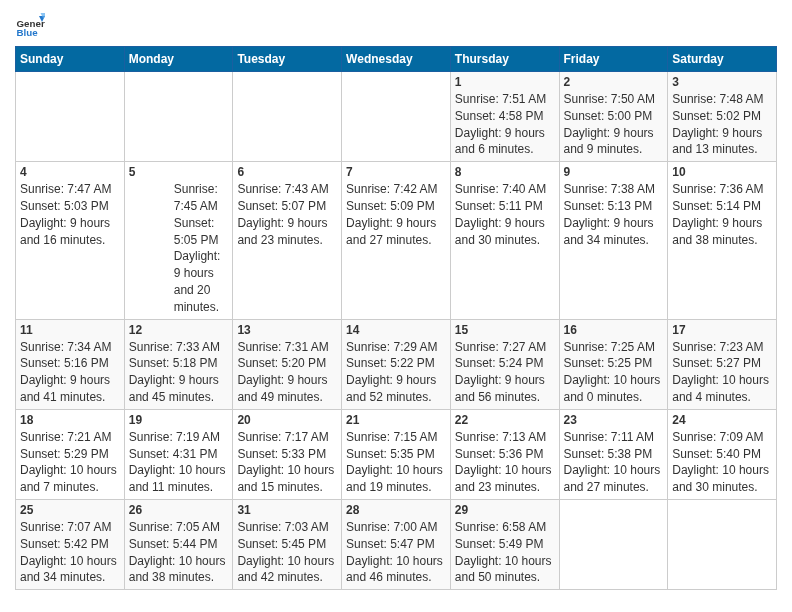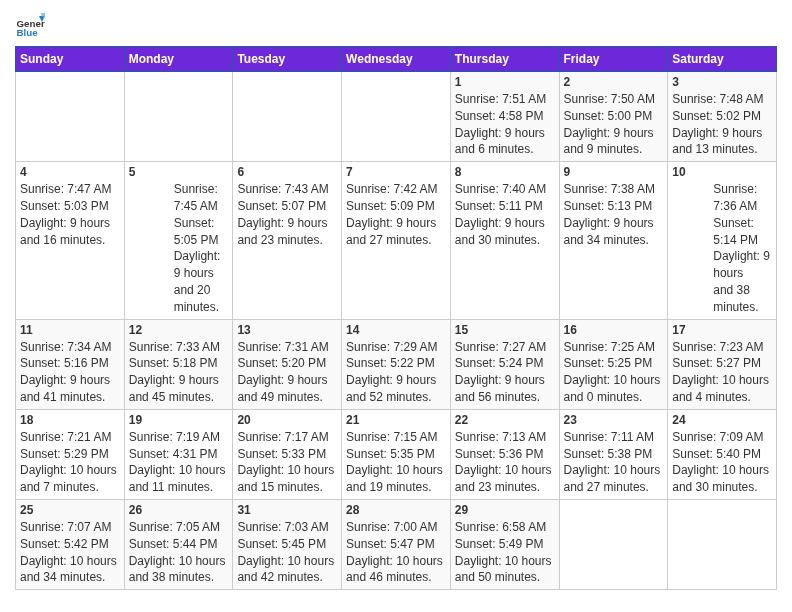--- a/index.html
+++ b/index.html
@@ -41,21 +41,21 @@
     .location {
       font-size: 14px;
       color: #555;
     }
     table {
       width: 100%;
       border-collapse: collapse;
       table-layout: fixed;
     }
     thead tr th {
-      background-color: #6d28d9;
+      background-color: #0369a1;
       color: white;
       font-size: 12px;
       padding: 5px 4px;
       text-align: left;
       font-weight: bold;
       border: 1px solid #1a5fa0;
     }
     tbody tr td {
       vertical-align: top;
       font-size: 10px;
@@ -181,21 +181,21 @@
           </td>
           <td>
             <span class="day-number">9</span>
             <div class="day-info" style="white-space: pre-line;">Sunrise: 7:38 AM
 Sunset: 5:13 PM
 Daylight: 9 hours
 and 34 minutes.</div>
           </td>
           <td>
             <span class="day-number">10</span>
-            <div class="day-info" style="white-space: pre-line; margin-left: 41px;">Sunrise: 7:36 AM
+            <div class="day-info" style="white-space: pre-line;">Sunrise: 7:36 AM
 Sunset: 5:14 PM
 Daylight: 9 hours
 and 38 minutes.</div>
           </td>
         </tr>
         <tr>
           <td>
             <span class="day-number">11</span>
             <div class="day-info" style="white-space: pre-line;">Sunrise: 7:34 AM
 Sunset: 5:16 PM

